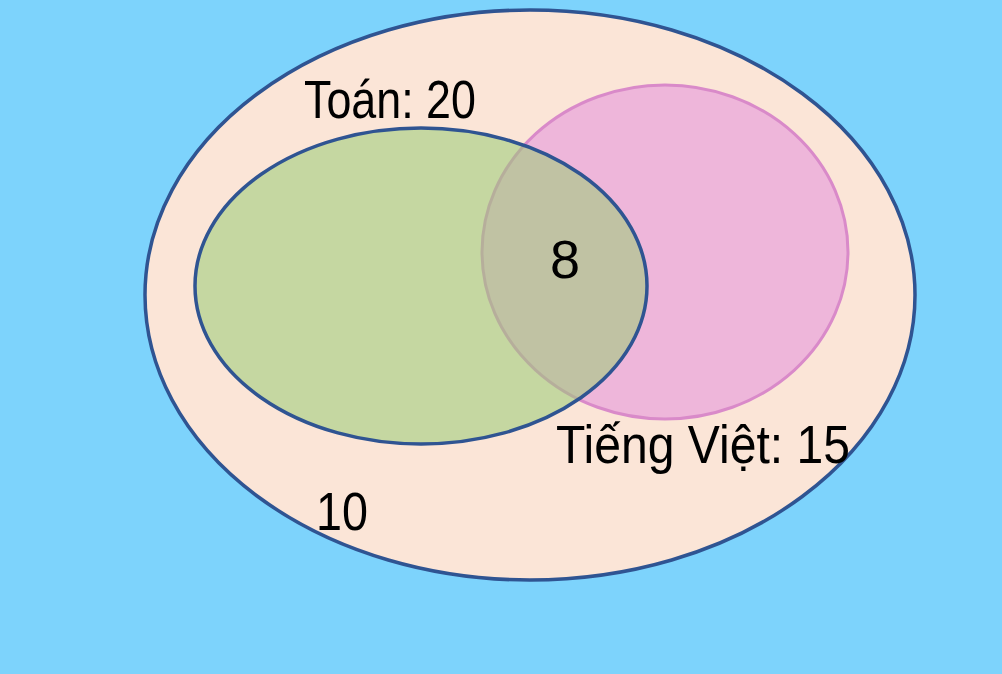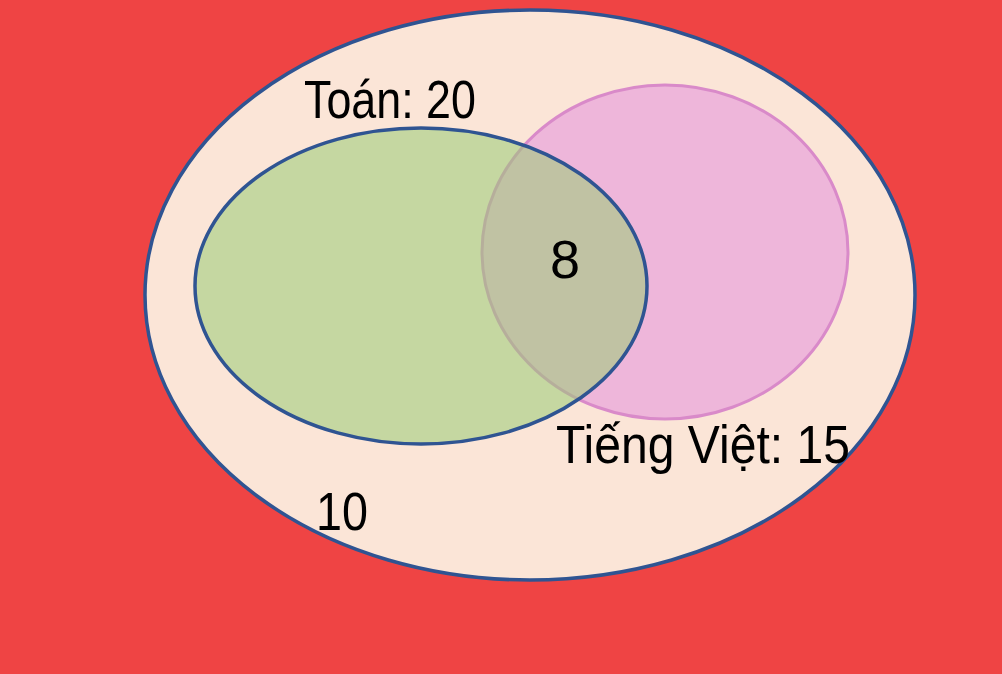--- a/index.html
+++ b/index.html
@@ -8,21 +8,21 @@
     background: #ffffff;
     width: 1002px;
     height: 674px;
     overflow: hidden;
     font-family: "Liberation Sans", sans-serif;
   }
   .stage {
     position: relative;
     width: 1002px;
     height: 674px;
-    background: #ef4444;
+    background: #7dd3fc;
   }
   svg text {
     font-family: "Liberation Sans", sans-serif;
     fill: #000000;
   }
   .set-label {
     font-size: 53px;
   }
   .count-label {
     font-size: 54px;

